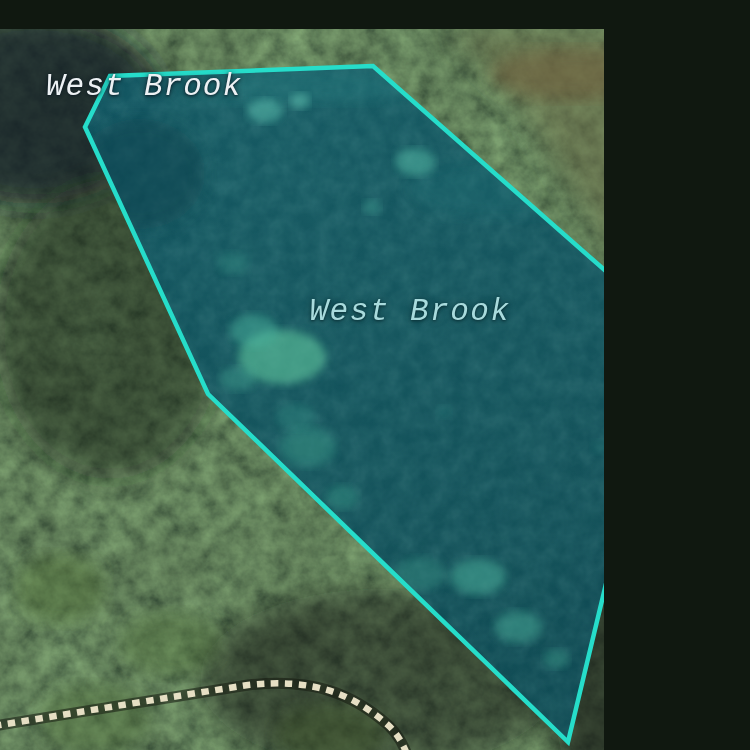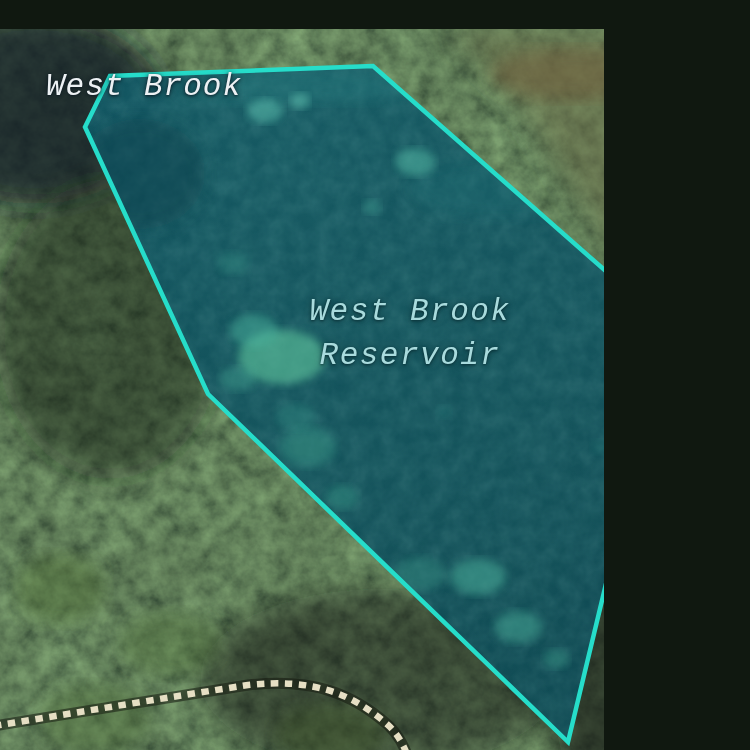--- a/index.html
+++ b/index.html
@@ -153,16 +153,15 @@
     </g>
 
     <g transform="translate(647,714) rotate(-3)">
       <rect x="0" y="0" width="46" height="52" rx="10" fill="#7d7a6d" stroke="#f7f7f2" stroke-width="7"></rect>
     </g>
   </svg>
 
   <div class="map-label stream-label">West Brook</div>
   <div class="map-label reservoir-label">
     <div>West Brook</div>
-    <div>Reservoir</div>
   </div>
 
 </div>
 
 </body></html>

